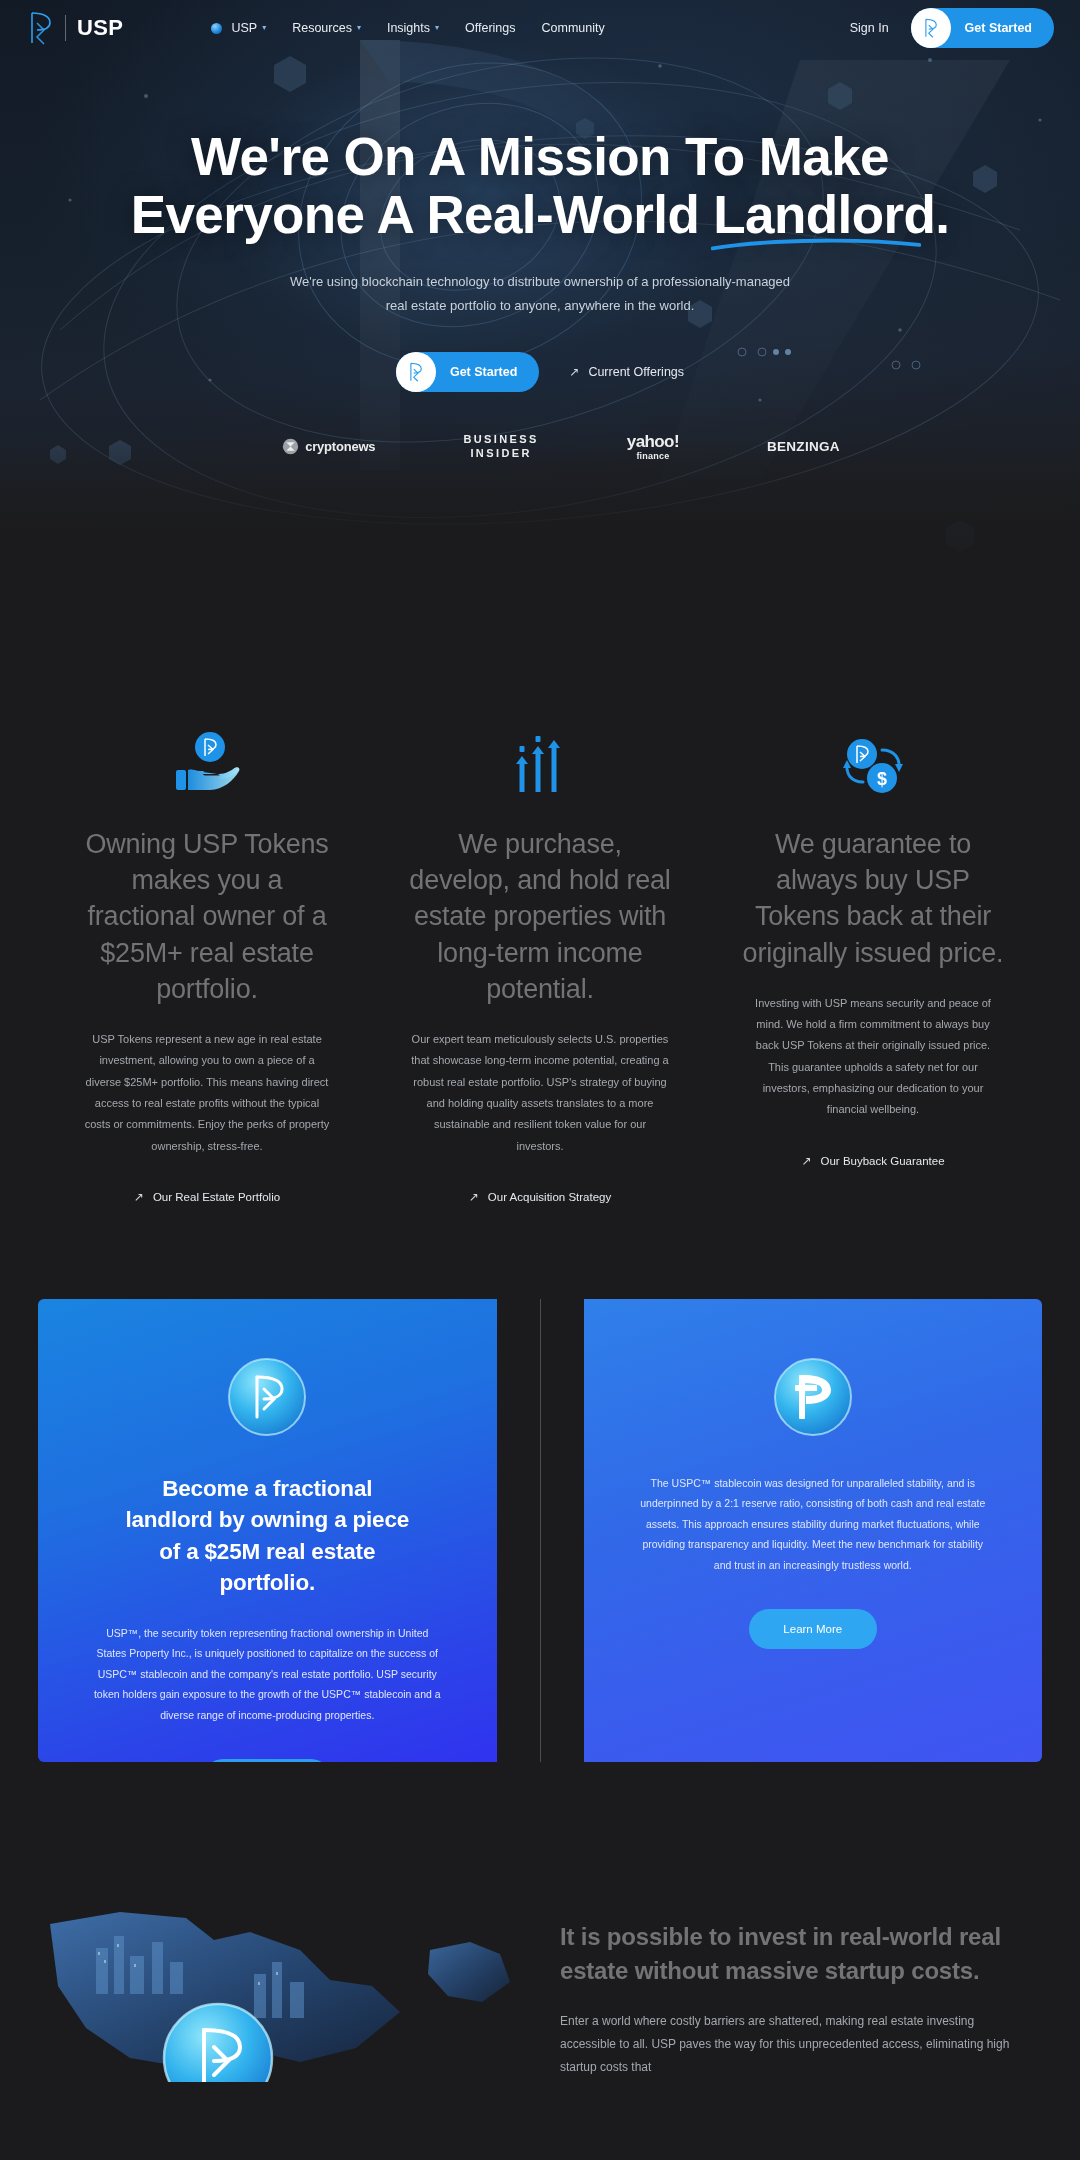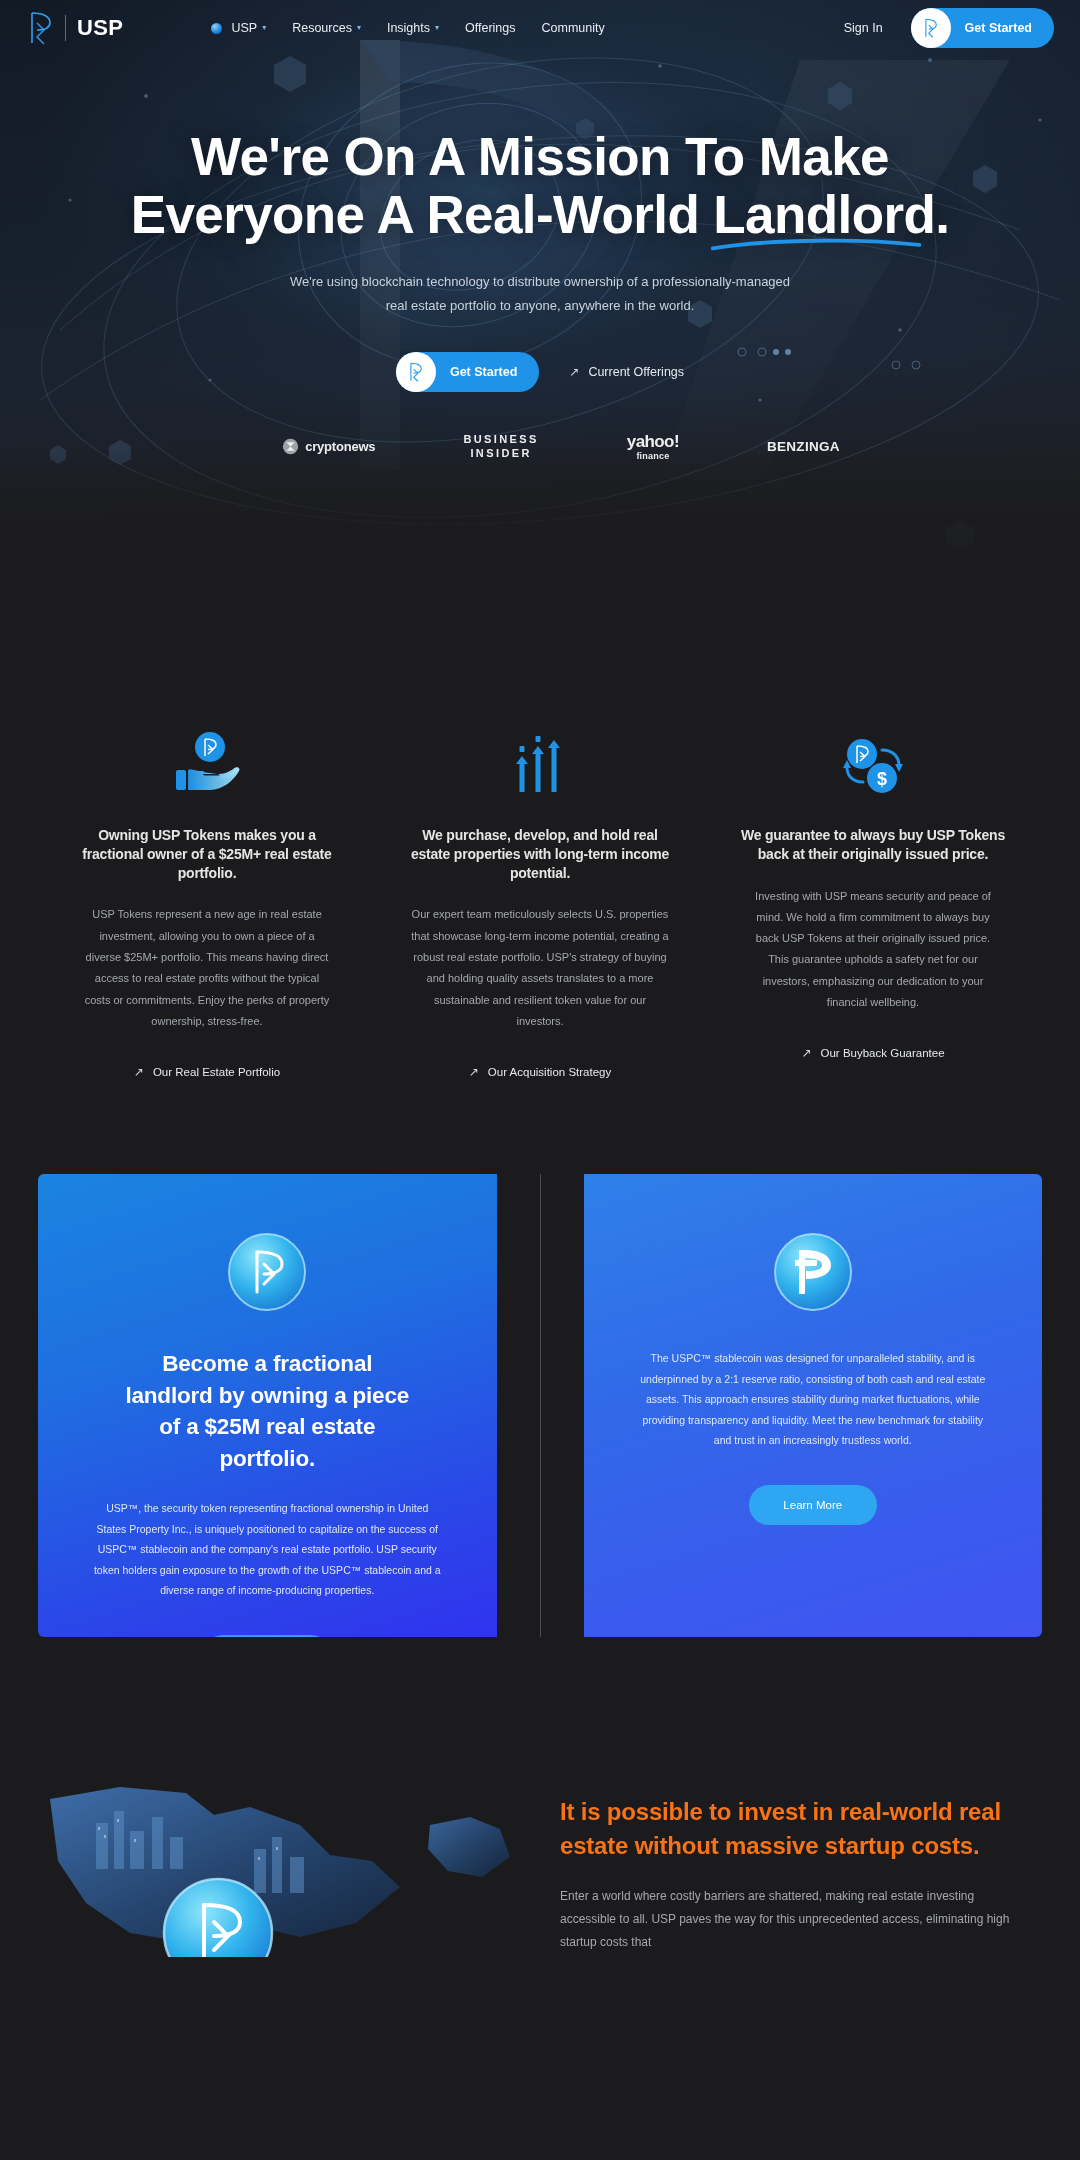--- a/index.html
+++ b/index.html
@@ -53,21 +53,21 @@
     font-size:12.5px; color:#e9edf2; white-space:nowrap;
     cursor:pointer;
   }
   .nav-globe {
     width:11px; height:11px; border-radius:50%;
     background:radial-gradient(circle at 35% 30%, #8fd0ff, #1a84d8 60%, #0d5f9e);
     display:inline-block; margin-right:4px;
   }
   .caret { font-size:8px; color:#7fb6e8; line-height:1; }
   .nav-right {
-    margin-left:auto; display:flex; align-items:center; gap:28px; padding-right:26px;text-align:center;
+    margin-left:auto; display:flex; align-items:center; gap:22px; padding-right:26px;text-align:center;
   }
   .signin { font-size:12.5px; color:#e9edf2; cursor:pointer; }
   .pill-btn {
     display:flex; align-items:center;
     background:#1e93e8;
     border-radius:999px;
     height:40px;
     padding-right:22px;
     cursor:pointer;
   }
@@ -126,21 +126,21 @@
 
   
   .features {
     display:flex; justify-content:center;
     padding:132px 34px 0;
     gap:0;
   }
   .feature { width:333px; text-align:center; padding:0 10px; position:relative; }
   .feature-icon { height:74px; display:flex; align-items:flex-end; justify-content:center; margin-bottom:30px; }
   .feature-title {
-    font-size:14px; line-height:1.34; font-weight:700; color:#e5e5e5;
+    font-size:27px; line-height:1.34; font-weight:400; color:#737373;
     letter-spacing:-.2px; margin:0 auto;
   }
   .f1 .feature-title { width:262px; }
   .f2 .feature-title { width:268px; }
   .f3 .feature-title { width:268px; }
   .feature-body {
     margin:22px auto 0;
     font-size:11px; line-height:1.94; color:#a3a8af;
   }
   .f1 .feature-body { width:250px; }
@@ -197,21 +197,21 @@
     align-items:flex-start;
     padding:0 0 0 0;
     position:relative;
     min-height:200px;
   }
   .bottom-visual {
     width:540px; height:220px; position:relative; overflow:hidden;
   }
   .bottom-text { width:540px; padding:58px 42px 0 20px; }
   .bottom-title {
-    font-size:24px; line-height:1.42; font-weight:600; color:#f97316; letter-spacing:-.2px;
+    font-size:24px; line-height:1.42; font-weight:600; color:#737373; letter-spacing:-.2px;
     width:470px;
   }
   .bottom-body {
     margin-top:22px; width:468px;
     font-size:12px; line-height:1.92; color:#a3a8af;
   }
 </style>
 </head>
 <body>
 

